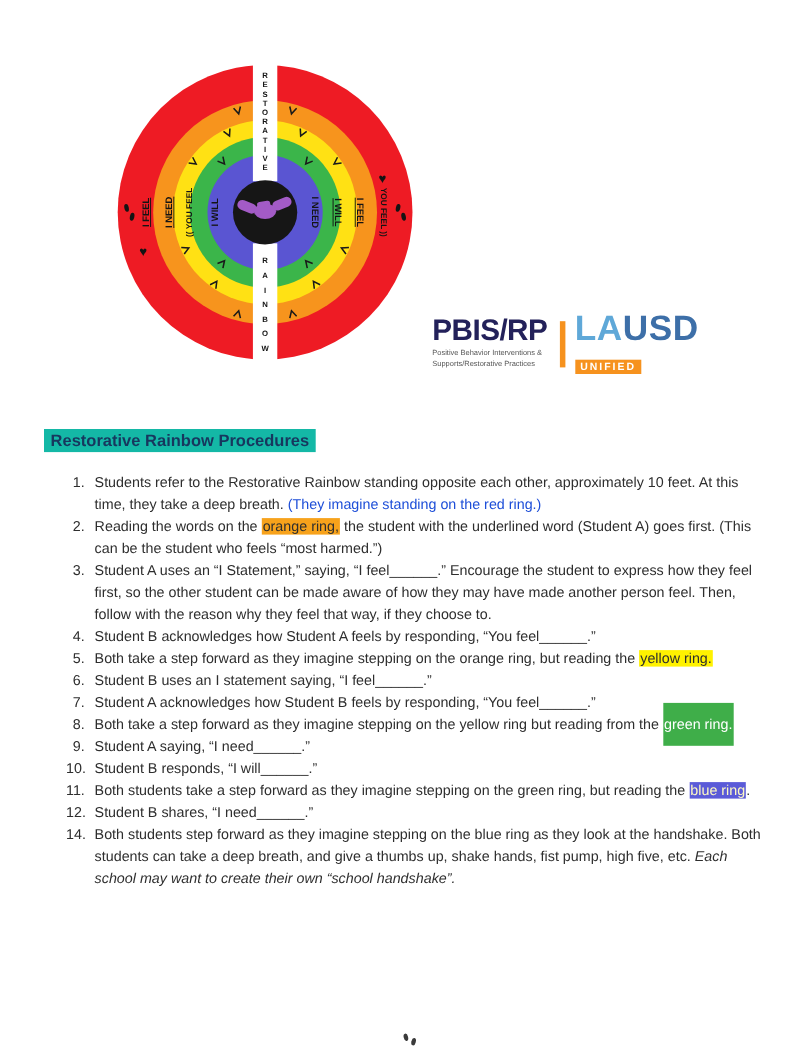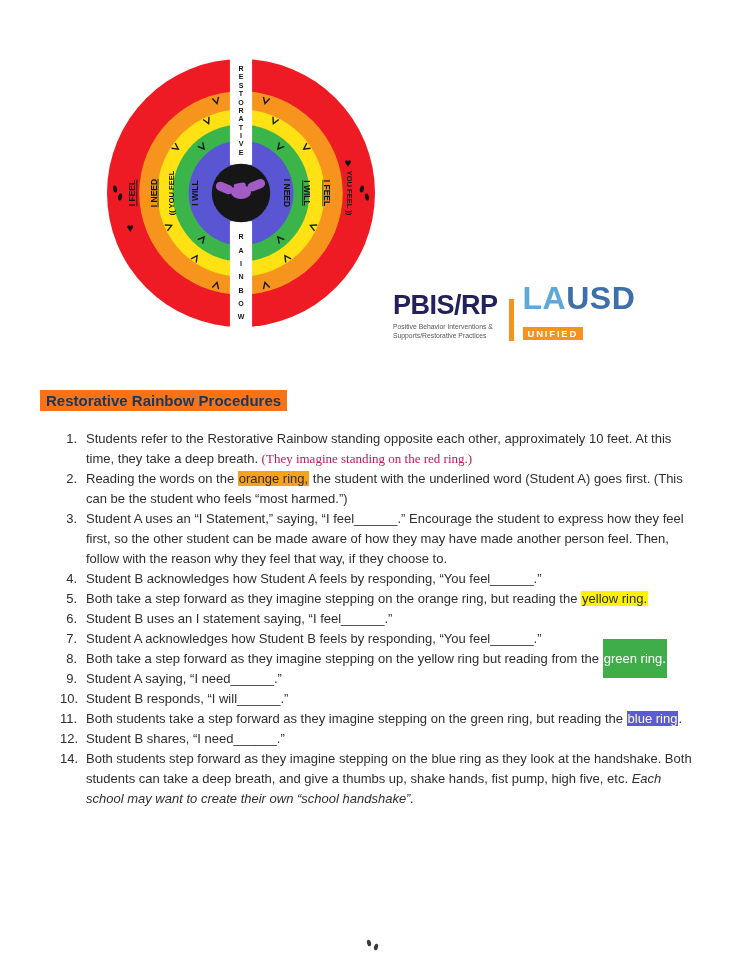--- a/index.html
+++ b/index.html
@@ -4,40 +4,40 @@
 <style>
   *{margin:0;padding:0;box-sizing:border-box;}
   html,body{background:#ffffff;}
   .page{position:relative;width:737px;height:954px;background:#fff;overflow:hidden;
         font-family:"Liberation Sans",sans-serif;color:#2e2e2e;}
 
   
   .diagram-wrap{position:absolute;left:106px;top:58px;width:270px;height:270px;}
 
   
-  .logo-row{position:absolute;left:393px;top:282px;display:flex;align-items:flex-end;}
+  .logo-row{position:absolute;left:393px;top:282px;display:flex;align-items:center;}
   .pbis-title{font-size:27px;font-weight:bold;color:#23215a;line-height:1;letter-spacing:-0.5px;}
   .pbis-sub{font-size:6.8px;color:#565656;margin-top:3px;line-height:1.4;}
   .logo-divider{width:5px;height:42px;background:#F6921E;margin:2px 9px 0 11px;}
   .lausd-word{font-size:32px;font-weight:bold;line-height:1;letter-spacing:0.5px;}
   .lausd-la{color:#5FA8D8;}
   .lausd-usd{color:#3D6FA8;}
   .unified-badge{display:inline-block;background:#F6921E;color:#fff;font-weight:bold;
                  font-size:9.5px;letter-spacing:1.8px;padding:1px 5px;margin-top:13px;}
 
   
   .heading{position:absolute;left:40px;top:390px;font-size:15px;font-weight:bold;
-           color:#17375E;background:#f97316;padding:2px 6px;}
+           color:#17375E;background:#14b8a6;padding:2px 6px;}
 
   
   .procedures{position:absolute;left:60px;top:429px;width:636px;font-size:13px;line-height:20px;color:#2e2e2e;}
   .proc-item{display:flex;}
   .proc-num{width:26px;text-align:right;padding-right:9px;flex:none;}
   .proc-text{flex:1;}
-  .seg-red{color:#be185d;font-family:Liberation Serif, serif;}
+  .seg-red{color:#1d4ed8;}
   .seg-hl-orange{background:#F7A21B;padding:0 1px;}
   .seg-hl-yellow{background:#FFF200;padding:0 1px;}
   .seg-hl-green{background:#3FAE49;color:#fff;padding:12px 1px;}
   .seg-hl-blue{background:#5B5BD8;color:#fef9c3;padding:0 1px;}
   .seg-italic{font-style:italic;}
 
   .footer-footprints{position:absolute;left:364px;top:938px;}
 
   .ring-label{font-weight:bold;fill:#141414;}
 </style>

